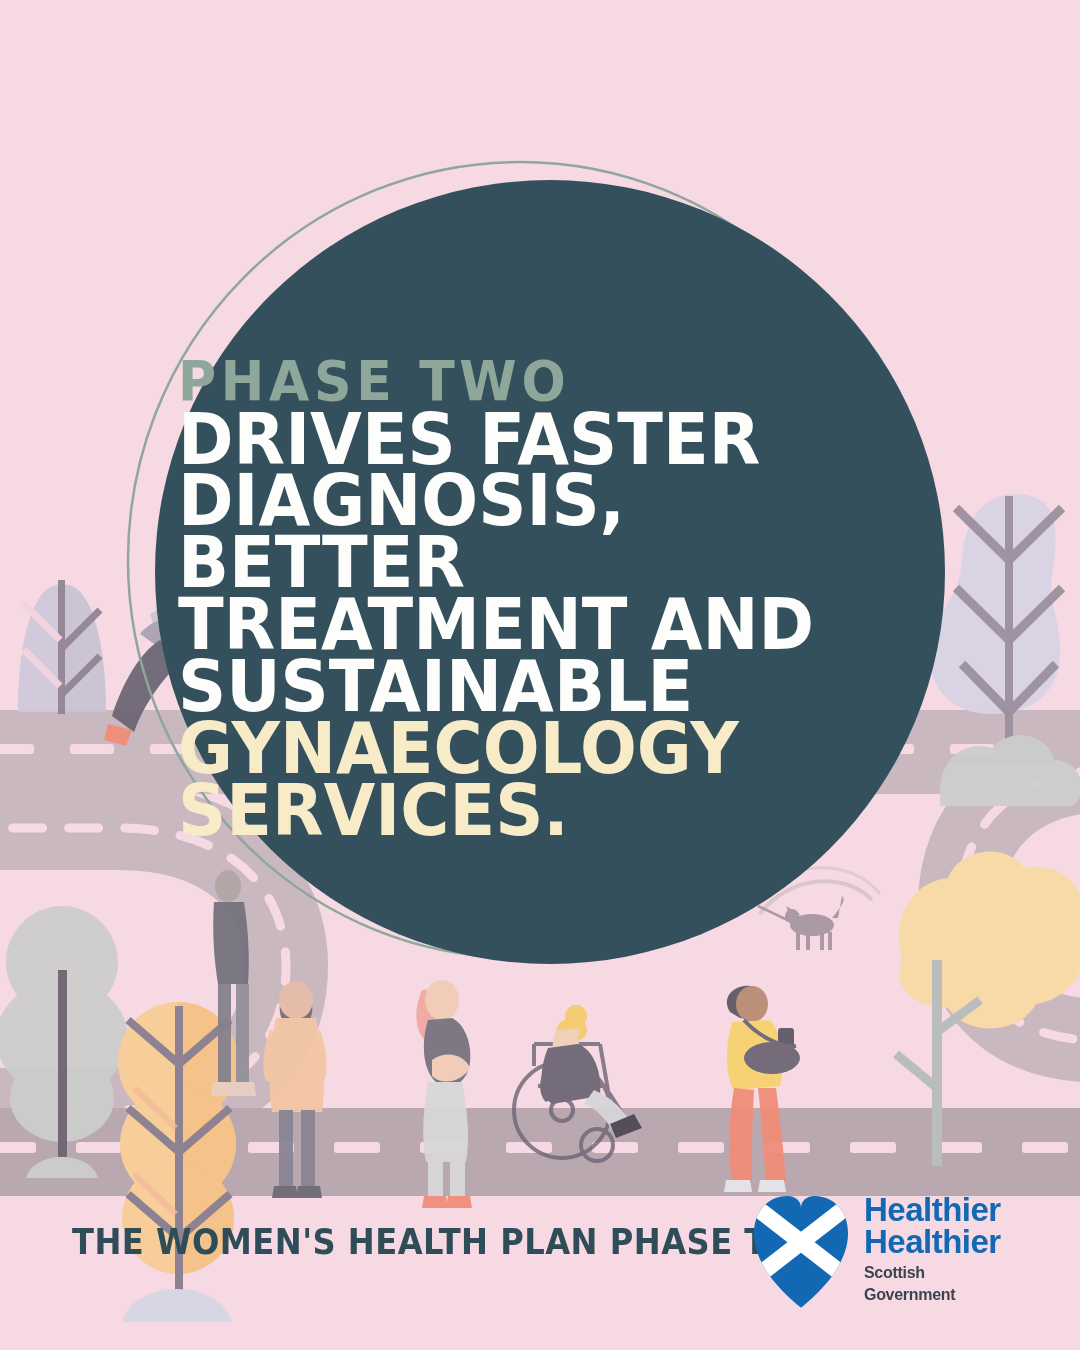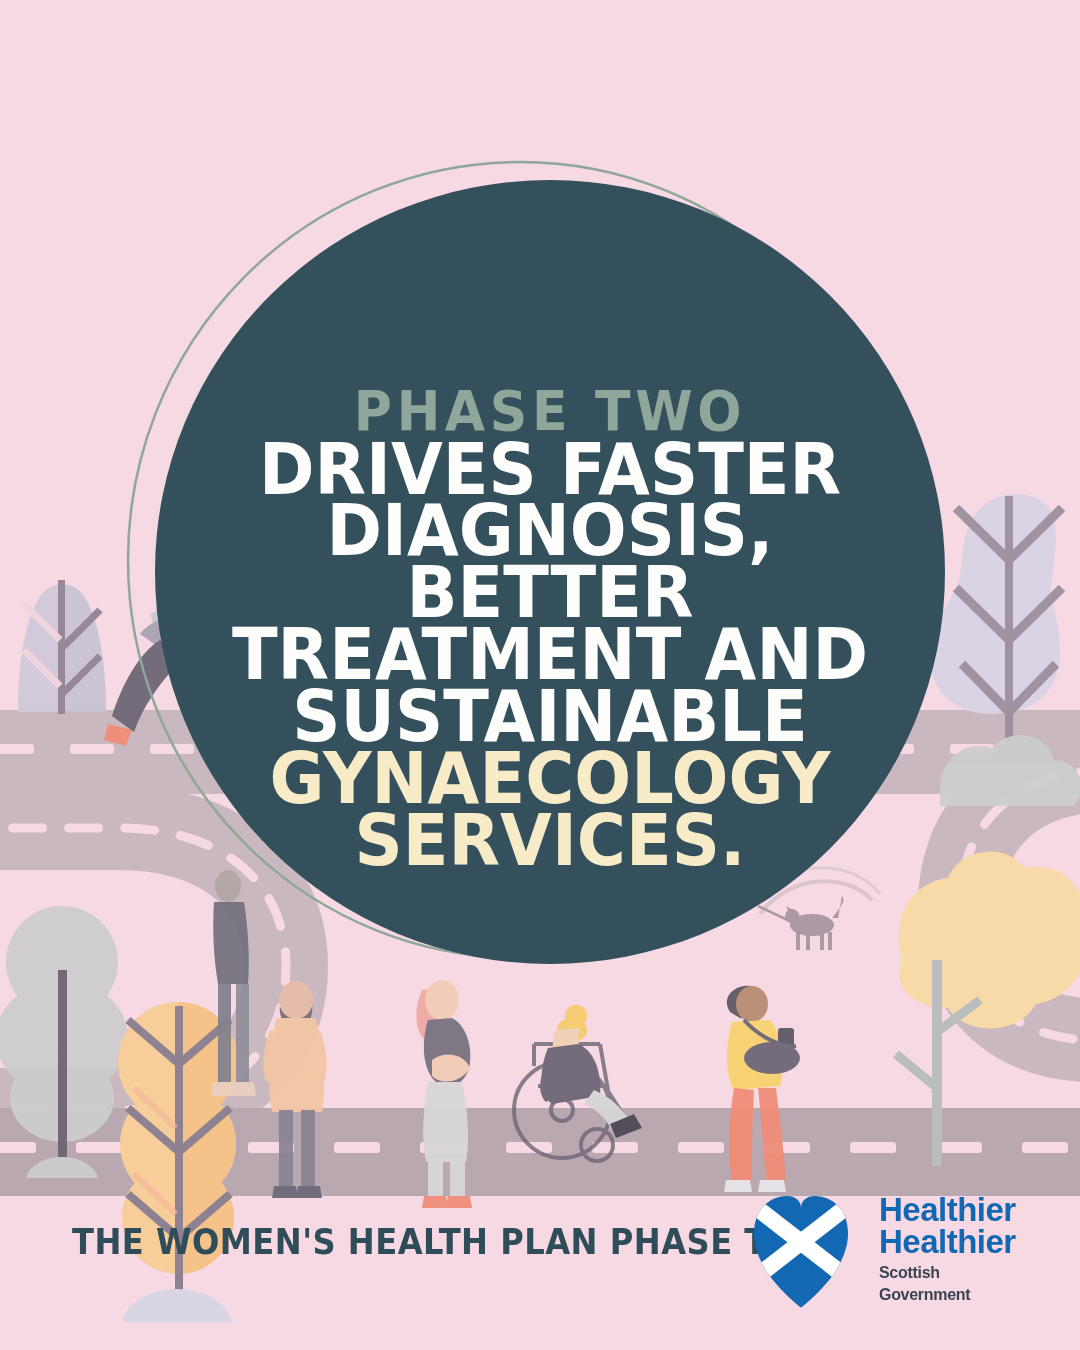--- a/index.html
+++ b/index.html
@@ -19,23 +19,21 @@
   svg.layer{display:block;}
 
   
   .circle-wrap{position:absolute;left:0;top:0;width:1080px;height:1350px;pointer-events:none;}
 
   
   .headline{
     position:absolute;
     left:150px; top:355px;
     width:800px;
-    text-align:center;
     z-index:40;
-    margin-top:30px;
   }
   .hl-line{
     font-family:"DejaVu Sans", sans-serif;
     font-weight:bold;
     letter-spacing:1px;
     line-height:0.86;
     margin:0;
     text-transform:uppercase;
     transform:scaleX(0.93);
     text-shadow:0 0 0 rgba(0,0,0,0);
@@ -76,21 +74,21 @@
   
   .logo{
     position:absolute;
     left:752px; top:1190px;
     width:272px; height:128px;
     z-index:50;
     display:flex;
     align-items:flex-start;
   }
   .logo-heart{width:98px;height:118px;flex:0 0 auto;margin-top:2px;}
-  .logo-text{margin-left:29px;padding-top:4px;}
+  .logo-text{margin-left:14px;padding-top:4px;}
   .logo-l1{
     font-family:"Liberation Sans", sans-serif;
     font-weight:bold;
     font-size:33px;
     line-height:0.98;
     color:#1268b3;
     letter-spacing:-0.5px;
   }
   .logo-l2{
     font-family:"Liberation Sans", sans-serif;

